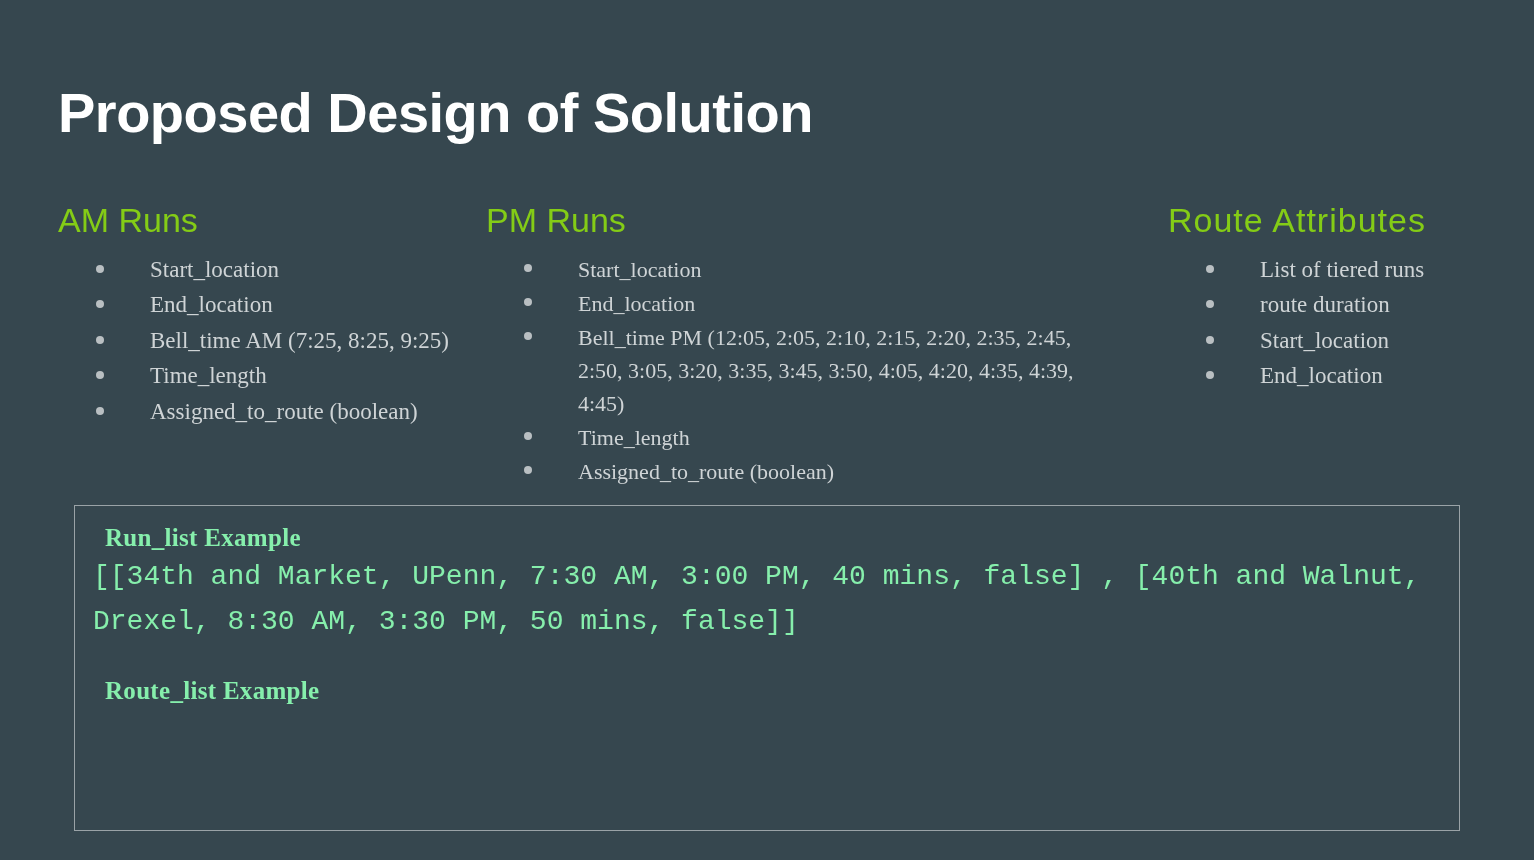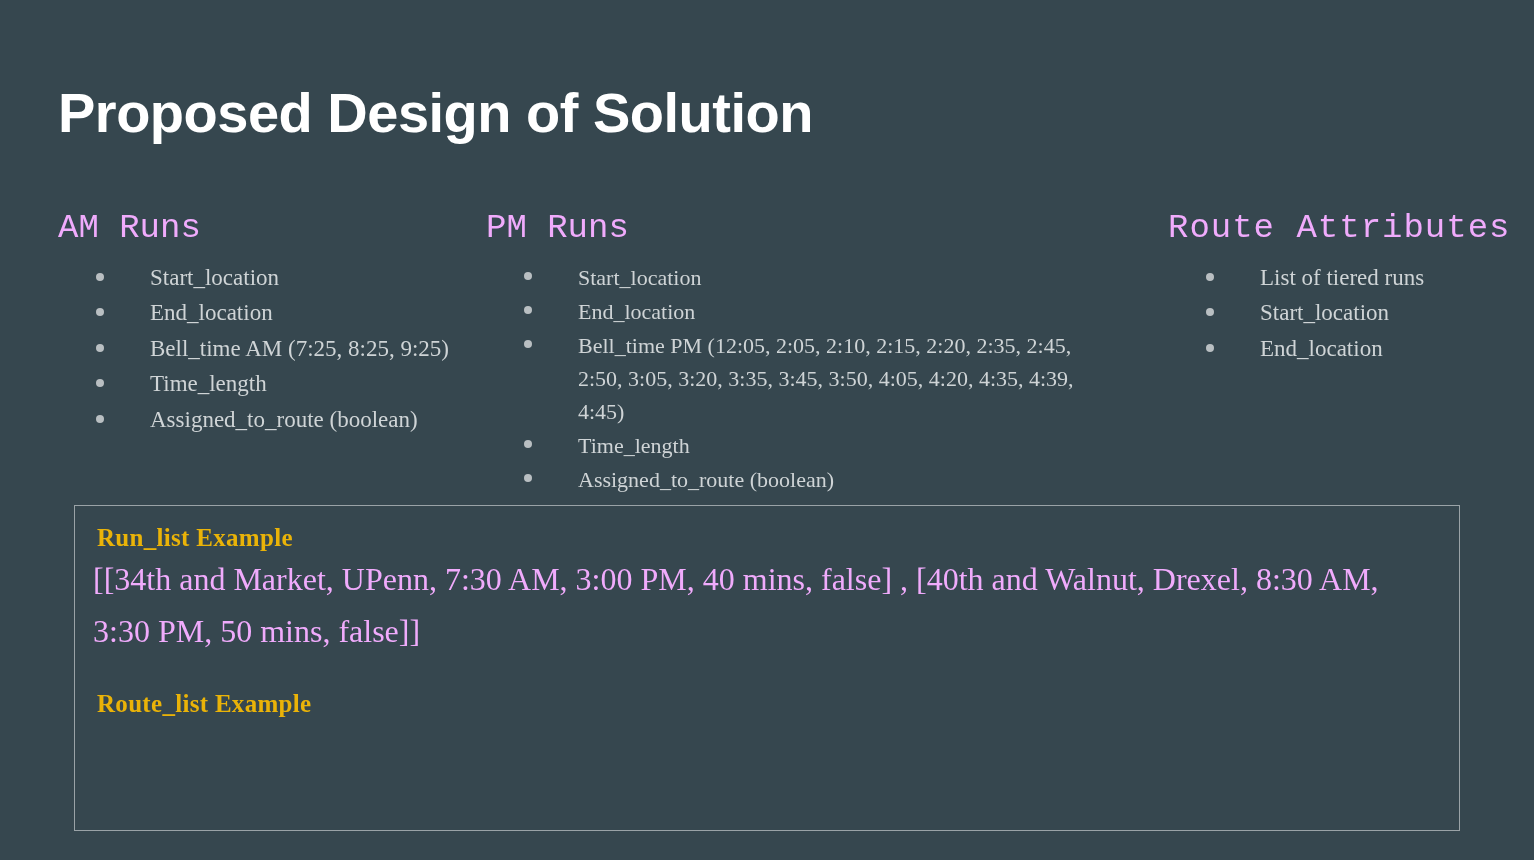--- a/index.html
+++ b/index.html
@@ -38,24 +38,24 @@
     width: 1420px;
   }
   .col {
     position: absolute;
     top: 0;
   }
   .col-am  { left: 0px;   width: 430px; }
   .col-pm  { left: 428px; width: 620px; }
   .col-ra  { left: 1110px; width: 310px; text-align: left; }
   .col-head {
-    font-family: Liberation Mono, monospace;
+    font-family: Liberation Sans, sans-serif;
     font-size: 34px;
-    color: #f0abfc;
-    margin: 8px 0 10px 0;
+    color: #84cc16;
+    margin: 0 0 10px 0;
     line-height: 1.2;
     white-space: nowrap;
   }
   .col-ra .col-head {
     text-align: left;
     letter-spacing: 1px;
   }
   ul.col-list {
     list-style: none;
     margin: 12px;
@@ -89,28 +89,28 @@
     width: 1386px;
     height: 326px;
     border: 1px solid #9aa3a7;
     box-sizing: border-box;
     padding: 18px 20px 0 18px;
   }
   .box-head {
     font-family: "Liberation Serif", serif;
     font-weight: bold;
     font-size: 25px;
-    color: #eab308;
+    color: #86efac;
     letter-spacing: 0.3px;
-    margin: 0 0 2px 4px;
+    margin: 0 0 2px 12px;
   }
   .box-text {
-    font-family: Liberation Serif, serif;
-    font-size: 32px;
-    color: #f0abfc;
+    font-family: Liberation Mono, monospace;
+    font-size: 28px;
+    color: #86efac;
     line-height: 1.62;
     margin: 0;
   }
   .gap { height: 32px; }
 </style>
 </head>
 <body>
 
 <div class="slide">
 
@@ -137,20 +137,21 @@
         <li><span class="bullet"></span><span>Bell_time PM (12:05, 2:05, 2:10, 2:15, 2:20, 2:35, 2:45, 2:50, 3:05, 3:20, 3:35, 3:45, 3:50, 4:05, 4:20, 4:35, 4:39, 4:45)</span></li>
         <li><span class="bullet"></span><span>Time_length</span></li>
         <li><span class="bullet"></span><span>Assigned_to_route (boolean)</span></li>
       </ul>
     </div>
 
     <div class="col col-ra">
       <div class="col-head">Route Attributes</div>
       <ul class="col-list">
         <li><span class="bullet"></span><span>List of tiered runs</span></li>
+        <li><span class="bullet"></span><span>route duration</span></li>
         <li><span class="bullet"></span><span>Start_location</span></li>
         <li><span class="bullet"></span><span>End_location</span></li>
       </ul>
     </div>
 
   </div>
 
   <div class="box">
     <div class="box-head">Run_list Example</div>
     <div class="box-text">[[34th and Market, UPenn, 7:30 AM, 3:00 PM, 40 mins, false] , [40th and Walnut, Drexel, 8:30 AM, 3:30 PM, 50 mins, false]]</div>

